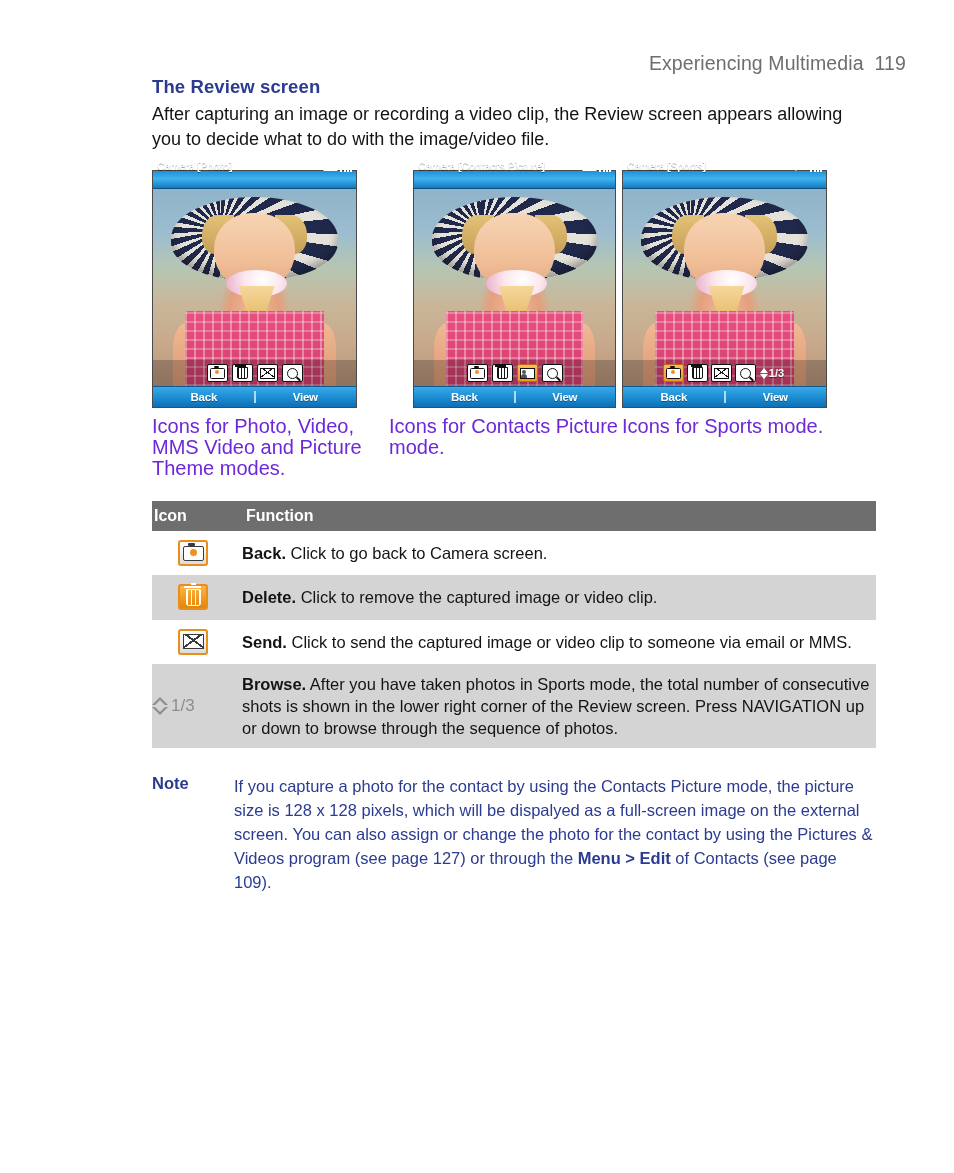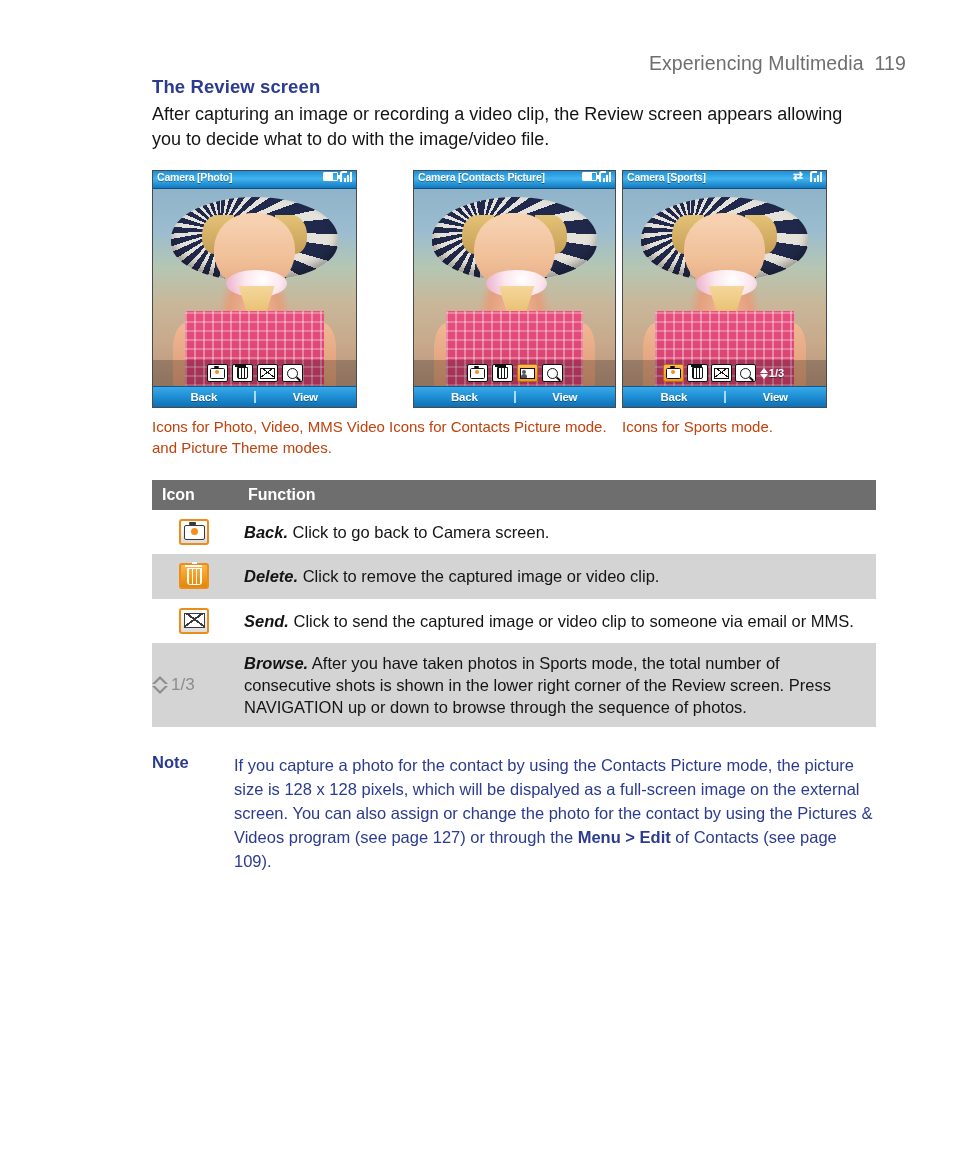--- a/index.html
+++ b/index.html
@@ -68,21 +68,21 @@
     box-sizing: border-box;
     position: relative;
     background: #000;
   }
   .phone.wide { width: 203px; margin-left: 24px; }
 
   .titlebar {
     height: 18px;
     background: linear-gradient(to bottom, #1f8fd8 0%, #3fb4ef 45%, #1479c0 100%);
     display: flex;
-    align-items: flex-start;
+    align-items: flex-end;
     padding: 0 3px 16px 4px;
     box-sizing: border-box;
     border-bottom: 1px solid #0d4f80;
   }
   .titlebar .tb-text {
     color: #ffffff;
     font-size: 10.5px;
     font-weight: bold;
     white-space: nowrap;
     letter-spacing: -.2px;
@@ -273,56 +273,56 @@
     font-size:11.5px; font-weight:bold; letter-spacing:-.2px;
     text-shadow:0 1px 0 rgba(0,0,0,.35);
   }
   .softbar .divider {
     position:absolute; left:50%; top:4px; width:2px; height:12px;
     background:#a8dcf7; transform:translateX(-50%);
   }
 
   .caption {
     margin-top: 8px;
-    font-size: 15px;
+    font-size: 20px;
     line-height: 21px;
-    color: #c2410c;
+    color: #6d28d9;
   }
 
   
   .fn-table {
     margin-top: 22px;
     width: 724px;
     border-collapse: collapse;
   }
   .fn-table th {
     background: #6e6e6e;
     color: #ffffff;
     font-size: 16px;
     font-weight: bold;
     text-align: left;
     padding: 6px 0 6px 0;
   }
-  .fn-table th.c-icon { width: 82px; padding-left: 10px; }
+  .fn-table th.c-icon { width: 82px; padding-left: 2px; }
   .fn-table th.c-fn { padding-left: 4px; }
   .fn-table td {
     vertical-align: middle;
     font-size: 16.5px;
     line-height: 22px;
     color: #141414;
     padding: 9px 8px 9px 0;
   }
   .fn-table td.icon-cell {
     width: 82px;
     text-align: center;
     padding-left: 0;
   }
   .fn-table tr.alt td { background: #d4d4d4; }
   .fn-table td.fn-cell { padding-right: 6px; }
-  .fn-table b { font-weight: bold; font-style: italic; }
+  .fn-table b { font-weight: bold; }
 
   
   .bicon {
     width: 30px; height: 26px;
     border: 2px solid #ea8d1b;
     border-radius: 3px;
     box-sizing: border-box;
     background: linear-gradient(to bottom,#fdfdfd 0%,#f0f0f0 50%,#dcdcdc 100%);
     display:inline-flex; align-items:center; justify-content:center;
     position:relative;

